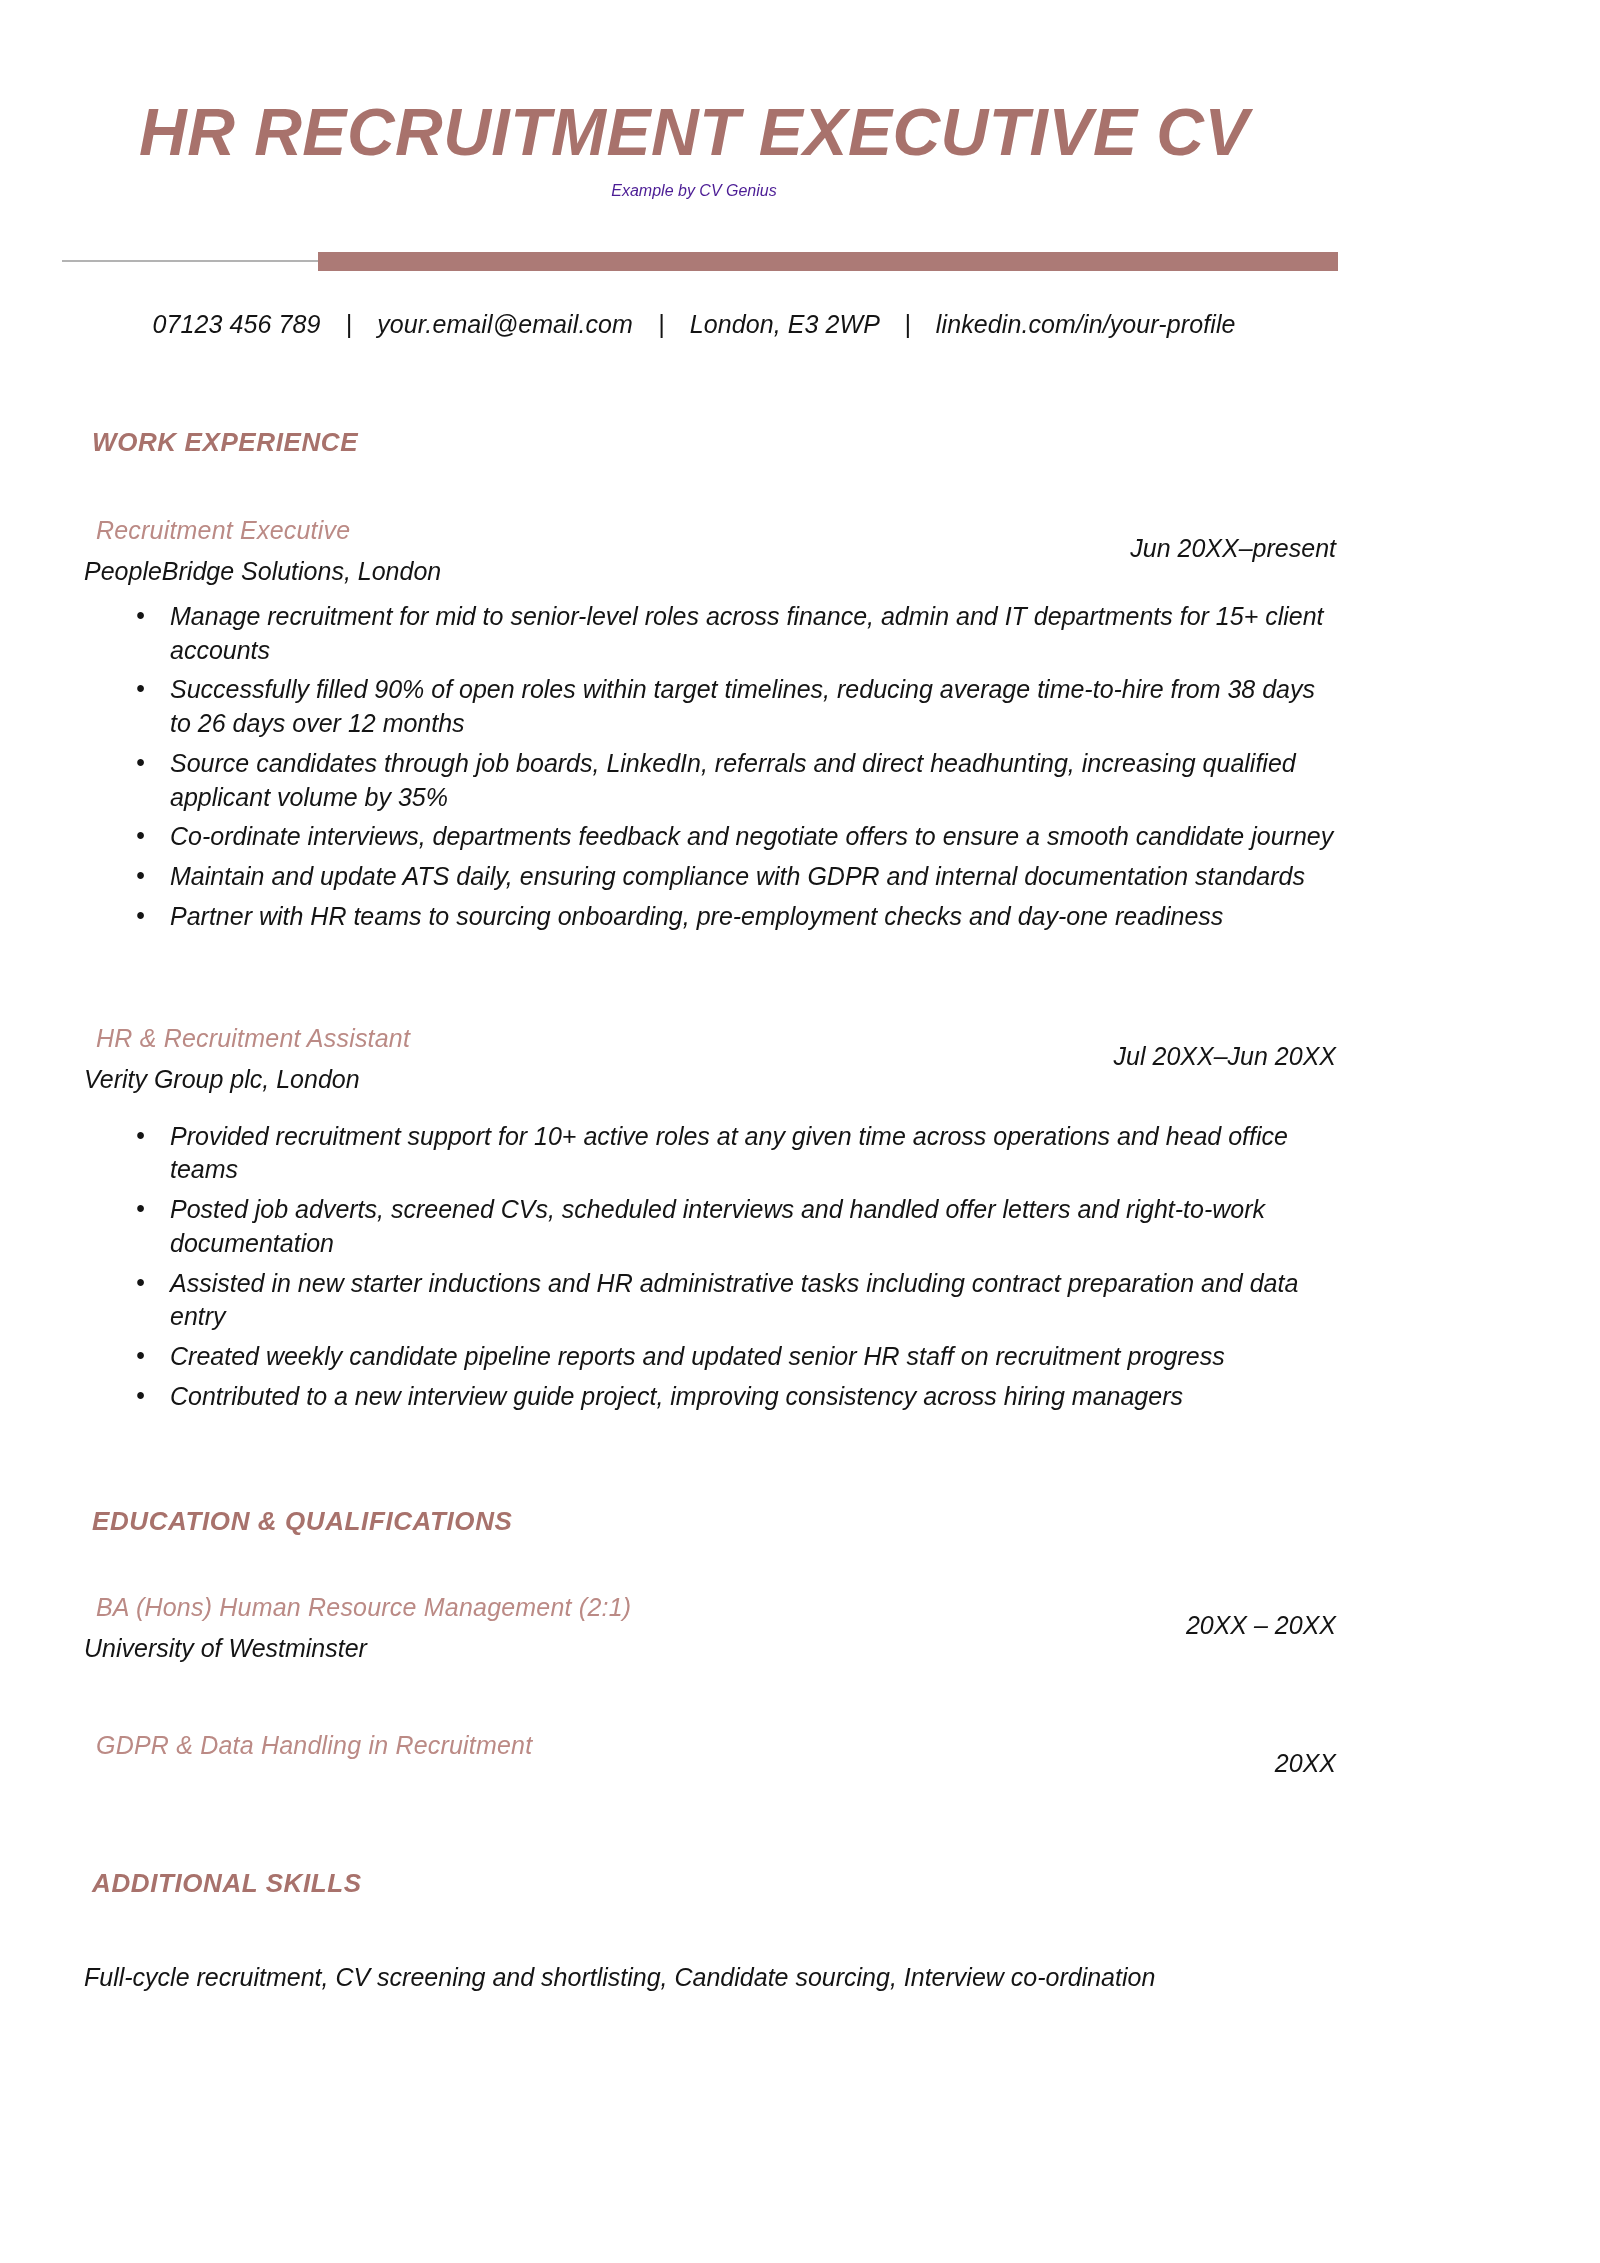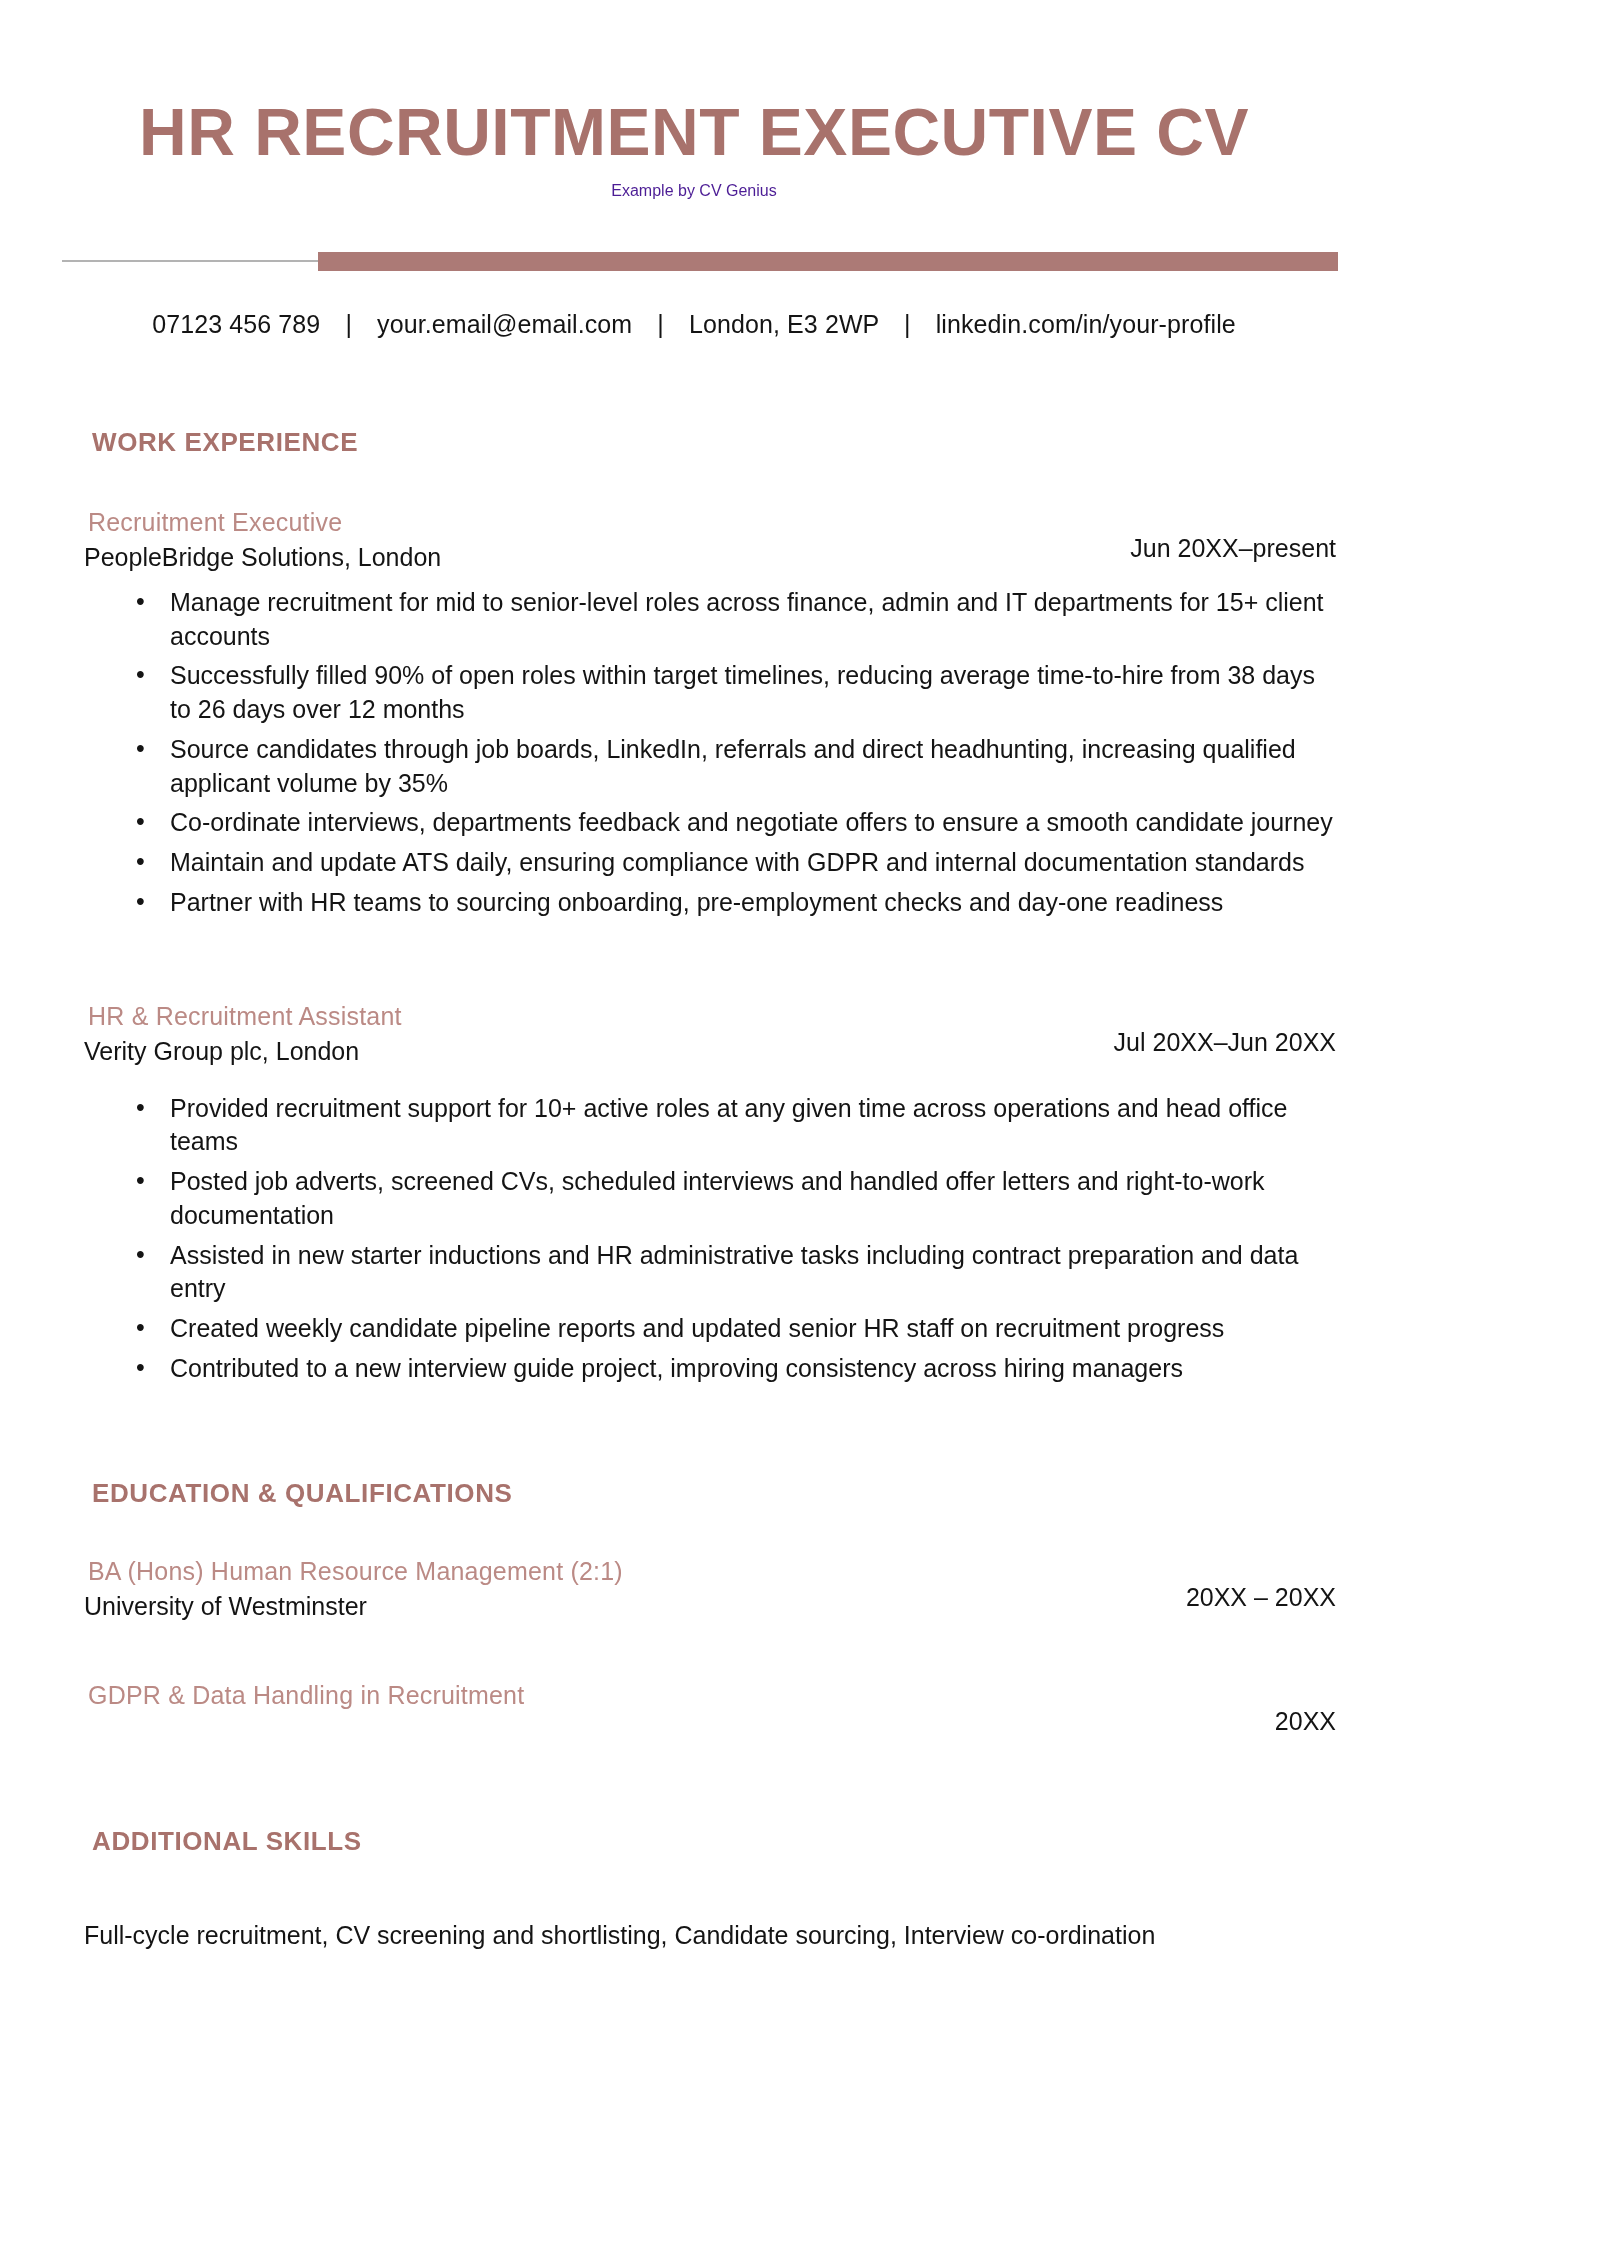--- a/index.html
+++ b/index.html
@@ -13,20 +13,21 @@
     color: #1a1a1a;
   }
   .page {
     position: relative;
     width: 1388px;
     min-height: 2263px;
     background: #ffffff;
     box-sizing: border-box;
     padding: 0;
     overflow: hidden;
+    font-style: italic;
   }
 
   
   .header {
     padding-top: 98px;
     text-align: center;
   }
   .cv-title {
     font-size: 66px;
     line-height: 1.06;
@@ -104,21 +105,21 @@
   .entry-row {
     display: flex;
     align-items: flex-start;
     justify-content: space-between;
   }
   .entry-left { flex: 1 1 auto; padding-right: 24px; }
   .entry-title {
     font-size: 25px;
     color: #bb8a85;
     font-weight: normal;
-    margin: 4px;
+    margin: 12px;
     letter-spacing: 0.2px;
   }
   .entry-org {
     font-size: 25px;
     color: #141414;
     margin: 6px 0 0 0;
   }
   .entry-date {
     flex: 0 0 auto;
     font-size: 25px;

